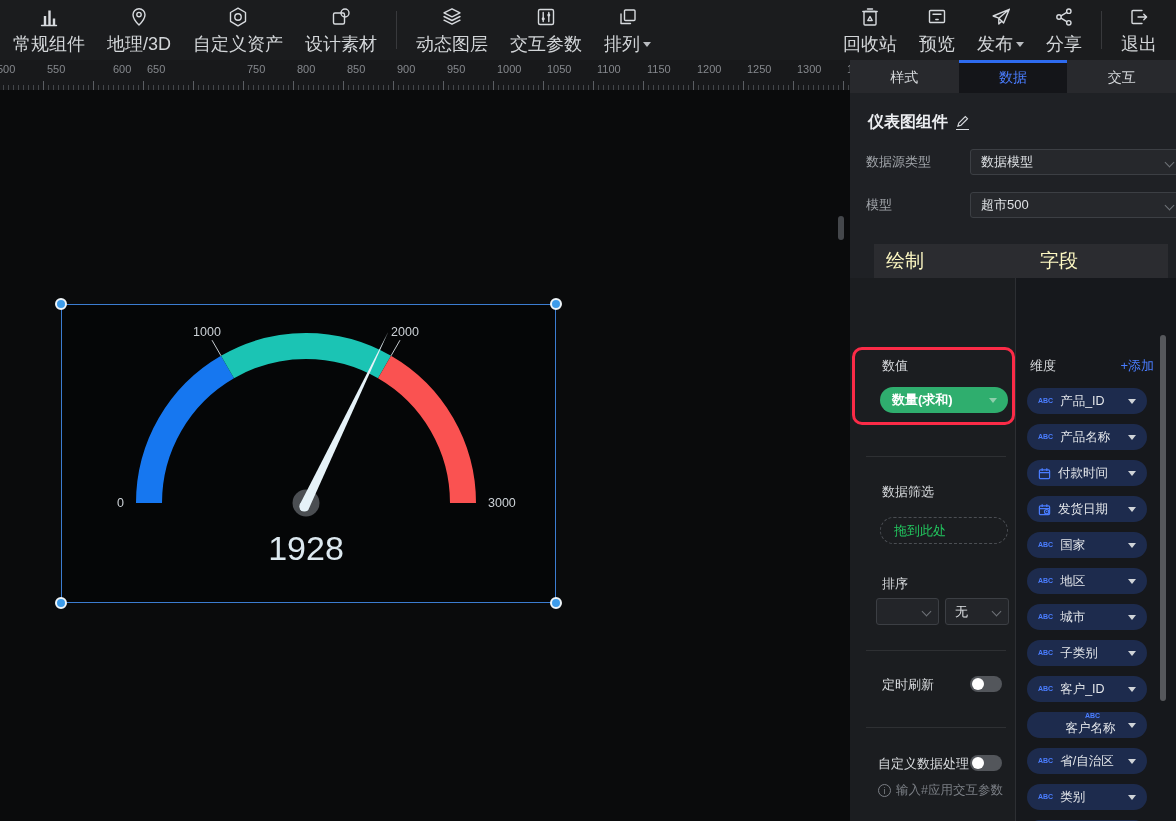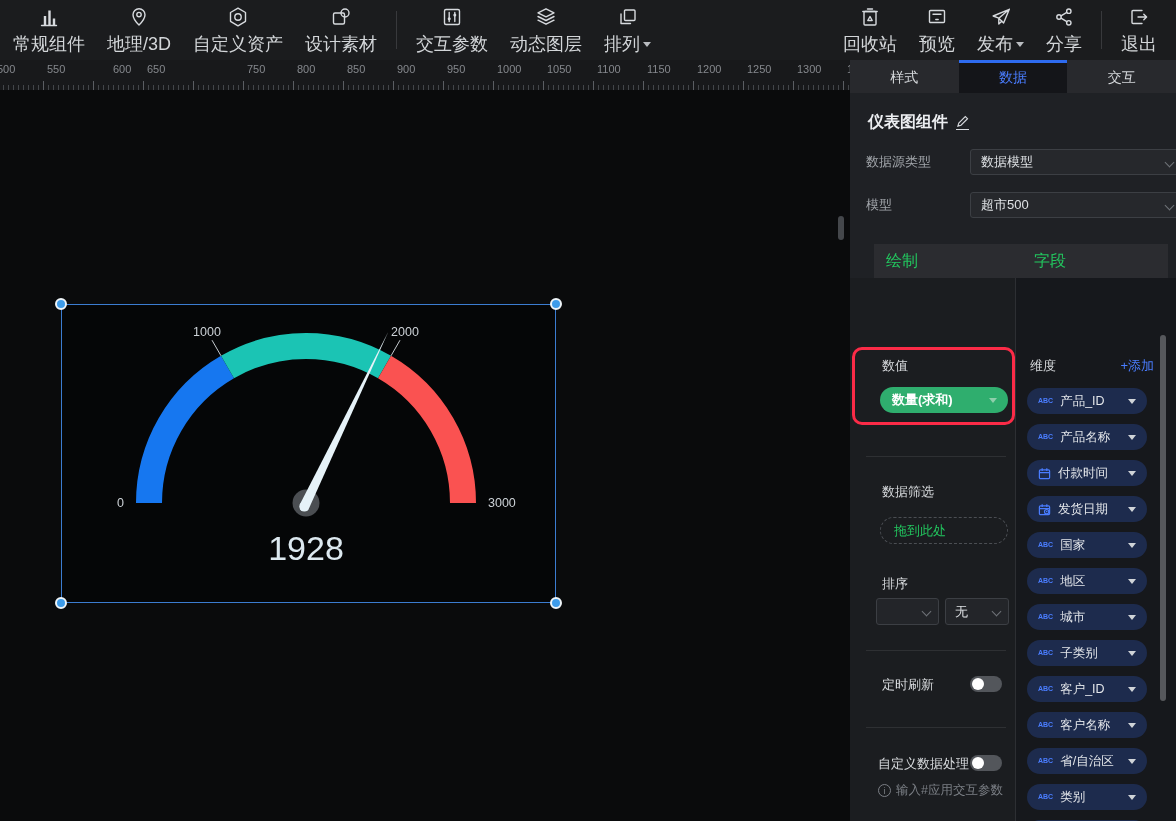--- a/index.html
+++ b/index.html
@@ -38,21 +38,21 @@
   .panel-tab.active { background:#141519; border-top:3px solid #2e6bf0; color:#4a7dff; }
   #comp-title-row { position:absolute; left:18px; top:52px; display:flex; align-items:center; gap:8px; }
   #comp-title { font-size:16px; font-weight:bold; color:#eceef1; }
   .edit-icon { display:inline-block; border-bottom:1px solid #d7dade; padding-bottom:1px; cursor:pointer; line-height:0; }
   .form-row { position:absolute; left:16px; width:294px; display:flex; align-items:center; }
   .form-label { font-size:13px; color:#a2a6ab; }
   .sel { position:absolute; left:104px; width:214px; height:26px; background:#26282c; border:1px solid #3c3f44; border-radius:3px; display:flex; align-items:center; padding:0 10px; font-size:13px; color:#dfe2e5; cursor:pointer; }
   .sel-caret { position:absolute; right:10px; top:9px; width:7px; height:7px; border-right:1.5px solid #6f7378; border-bottom:1.5px solid #6f7378; transform:rotate(45deg); }
 
   #subtabs { position:absolute; left:24px; top:184px; width:294px; height:34px; background:#2b2c30; display:flex; align-items:center; }
-  .subtab { font-size:16px; color:#22c55e; cursor:pointer; }
+  .subtab { font-size:19px; color:#fef9c3; cursor:pointer; }
   #subtab-draw { margin-left:12px; }
   #subtab-fields { margin-left:116px; }
 
   #cols { position:absolute; left:0; top:218px; width:326px; height:543px; }
   #col-left { position:absolute; left:0; top:0; width:165px; height:543px; background:#1b1d20; }
   #col-right { position:absolute; left:165px; top:0; width:161px; height:543px; background:#16181c; overflow:hidden; }
   #col-divider { position:absolute; left:165px; top:0; width:1px; height:543px; background:#2d2f33; }
 
   .sec-label { position:absolute; left:32px; font-size:13px; color:#d8dbde; }
   .hdivider { position:absolute; left:16px; width:140px; height:1px; background:#2e3033; }
@@ -133,40 +133,40 @@
             </svg>
           </span>
           <span class="tb-label">
             <span>设计素材</span>
           </span>
         </div>
         <div class="tb-sep"></div>
         <div class="tb-item">
           <span class="tb-icon">
             <svg width="22" height="22" viewBox="0 0 22 22">
+              <path d="M11 2.8l8 4-8 4-8-4z" fill="none" stroke="#d7dade" stroke-width="1.4" stroke-linecap="round" stroke-linejoin="round"></path>
+              <path d="M19 10.5l-8 4-8-4" fill="none" stroke="#d7dade" stroke-width="1.4" stroke-linecap="round" stroke-linejoin="round"></path>
+              <path d="M19 14.2l-8 4-8-4" fill="none" stroke="#d7dade" stroke-width="1.4" stroke-linecap="round" stroke-linejoin="round"></path>
+            </svg>
+          </span>
+          <span class="tb-label">
+            <span>动态图层</span>
+          </span>
+        </div>
+        <div class="tb-item">
+          <span class="tb-icon">
+            <svg width="22" height="22" viewBox="0 0 22 22">
               <rect x="3.5" y="3.5" width="15" height="15" rx="1.5" fill="none" stroke="#d7dade" stroke-width="1.4" stroke-linecap="round" stroke-linejoin="round"></rect>
               <path d="M8.2 6.5v9M13.8 6.5v9" fill="none" stroke="#d7dade" stroke-width="1.4" stroke-linecap="round" stroke-linejoin="round"></path>
               <circle cx="8.2" cy="12.8" r="1.5" fill="#d7dade"></circle>
               <circle cx="13.8" cy="9" r="1.5" fill="#d7dade"></circle>
             </svg>
           </span>
           <span class="tb-label">
             <span>交互参数</span>
-          </span>
-        </div>
-        <div class="tb-item">
-          <span class="tb-icon">
-            <svg width="22" height="22" viewBox="0 0 22 22">
-              <path d="M11 2.8l8 4-8 4-8-4z" fill="none" stroke="#d7dade" stroke-width="1.4" stroke-linecap="round" stroke-linejoin="round"></path>
-              <path d="M19 10.5l-8 4-8-4" fill="none" stroke="#d7dade" stroke-width="1.4" stroke-linecap="round" stroke-linejoin="round"></path>
-              <path d="M19 14.2l-8 4-8-4" fill="none" stroke="#d7dade" stroke-width="1.4" stroke-linecap="round" stroke-linejoin="round"></path>
-            </svg>
-          </span>
-          <span class="tb-label">
-            <span>动态图层</span>
           </span>
         </div>
         <div class="tb-item">
           <span class="tb-icon">
             <svg width="22" height="22" viewBox="0 0 22 22">
               <rect x="7.5" y="4" width="10.5" height="10.5" rx="1" fill="none" stroke="#d7dade" stroke-width="1.4" stroke-linecap="round" stroke-linejoin="round"></rect>
               <path d="M4 8v9.5h9.5" fill="none" stroke="#d7dade" stroke-width="1.4" stroke-linecap="round" stroke-linejoin="round"></path>
             </svg>
           </span>
           <span class="tb-label">
@@ -588,21 +588,21 @@
             <div class="field-pill" style="top: 252px;">
               <span class="field-badge">ABC</span>
               <span class="field-name">子类别</span>
               <span class="field-caret"></span>
             </div>
             <div class="field-pill" style="top: 288px;">
               <span class="field-badge">ABC</span>
               <span class="field-name">客户_ID</span>
               <span class="field-caret"></span>
             </div>
-            <div class="field-pill" style="top: 324px;">
+            <div class="field-pill" style="top: 324px; flex-direction: column;">
               <span class="field-badge">ABC</span>
               <span class="field-name">客户名称</span>
               <span class="field-caret"></span>
             </div>
             <div class="field-pill" style="top: 360px;">
               <span class="field-badge">ABC</span>
               <span class="field-name">省/自治区</span>
               <span class="field-caret"></span>
             </div>
             <div class="field-pill" style="top: 396px;">

